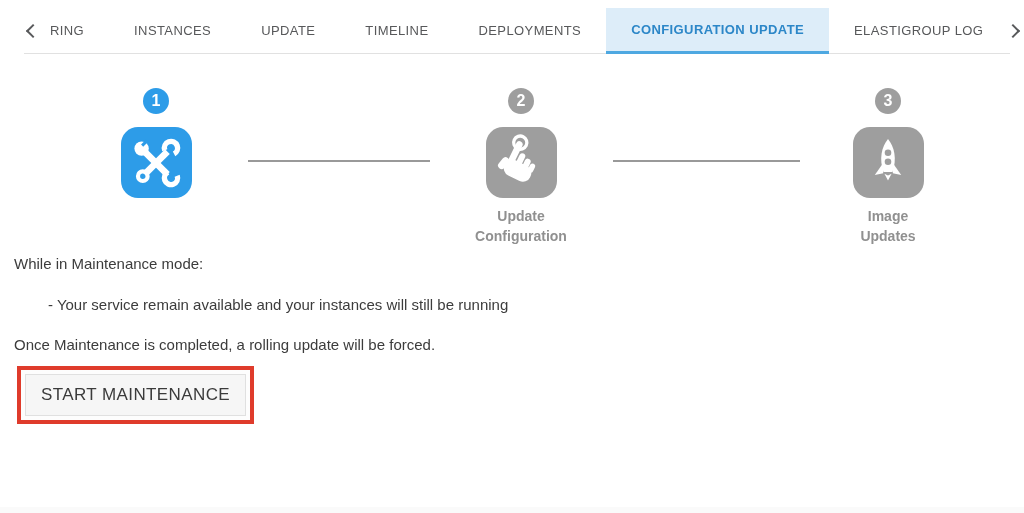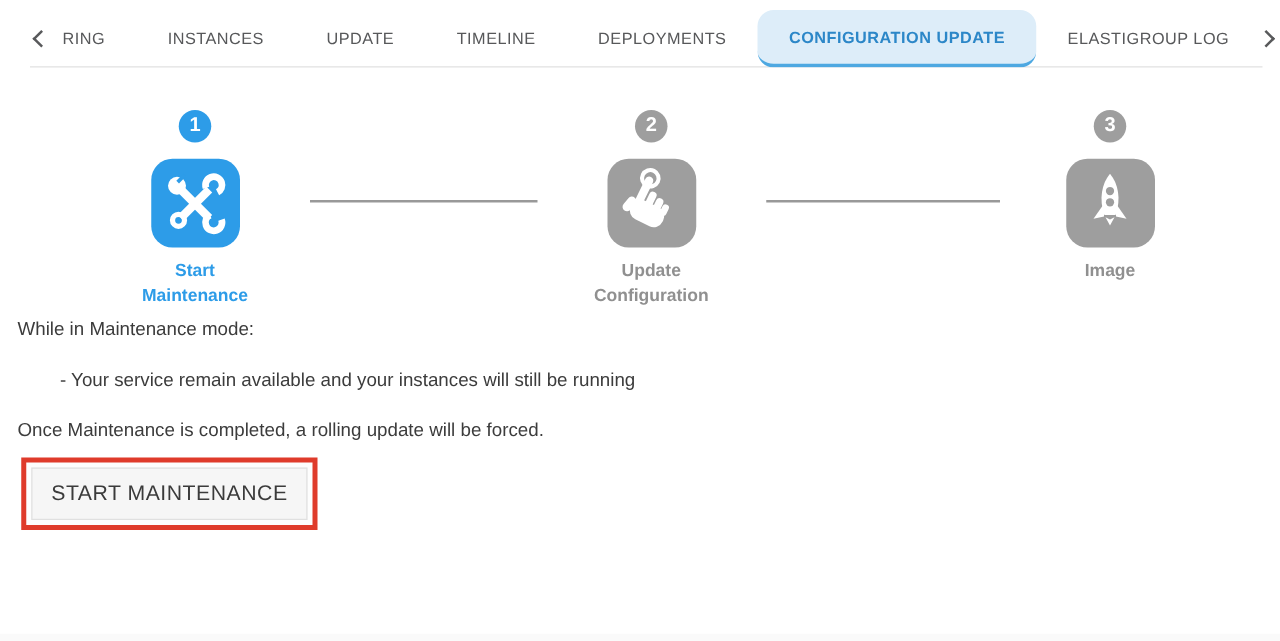--- a/index.html
+++ b/index.html
@@ -28,21 +28,20 @@
     font-size: 13px; letter-spacing: 0.4px; color: #57585a;
     white-space: nowrap; cursor: pointer;
   }
   .tab.first { padding-left: 12px; }
   .tab.active {
     background: #ddedf9;
     color: #2c87c8;
     border-bottom: 3px solid #4ea8e1;
     margin-bottom: -1px;
     font-weight: bold;
-    border-radius: 13px;
   }
 
   
   .stepper { position: relative; height: 158px; margin-top: 34px; }
   .step { position: absolute; top: 0; width: 150px; transform: translateX(-50%); text-align: center; }
   .step-1 { left: 156px; }
   .step-2 { left: 521px; }
   .step-3 { left: 888px; }
   .badge {
     width: 26px; height: 26px; border-radius: 50%;
@@ -128,24 +127,20 @@
         <line x1="31" y1="69" x2="69" y2="31" stroke="#fff" stroke-width="11"></line>
         <circle cx="75" cy="25" r="11" fill="none" stroke="#fff" stroke-width="9" stroke-dasharray="50 19" transform="rotate(160 75 25)"></circle>
         <circle cx="28" cy="72" r="8" fill="none" stroke="#fff" stroke-width="7"></circle>
 
         <line x1="31" y1="31" x2="69" y2="69" stroke="#fff" stroke-width="11"></line>
         <circle cx="26" cy="26" r="12" fill="#fff"></circle>
         <rect x="29" y="10" width="5" height="13" fill="#2d9ce8" transform="rotate(45 31.5 16.5)"></rect>
         <circle cx="75" cy="75" r="11" fill="none" stroke="#fff" stroke-width="9" stroke-dasharray="50 19" transform="rotate(-20 75 75)"></circle>
       </svg>
     </div>
-    <div class="step-label blue">
-      <div>Start</div>
-      <div>Maintenance</div>
-    </div>
   </div>
 
   <div class="step step-2">
     <div class="badge gray">2</div>
     <div class="tile gray">
       <svg viewBox="0 0 100 100">
         <g transform="rotate(26 50 50)">
           <circle cx="34" cy="20" r="11" fill="none" stroke="#fff" stroke-width="5.5"></circle>
           <rect x="28.5" y="18" width="11" height="40" rx="5.5" fill="#fff"></rect>
           <rect x="42" y="34" width="10" height="24" rx="5" fill="#fff"></rect>
@@ -169,20 +164,21 @@
         <path d="M50 10 C61 23 65 44 57.5 65 L42.5 65 C35 44 39 23 50 10 Z" fill="#fff"></path>
         <circle cx="50" cy="33" r="5.5" fill="#9e9e9e"></circle>
         <circle cx="50" cy="48" r="5.5" fill="#9e9e9e"></circle>
         <path d="M42 50 L28 70 L42 67 Z" fill="#fff"></path>
         <path d="M58 50 L72 70 L58 67 Z" fill="#fff"></path>
         <path d="M44 68 L50 79 L56 68 L50 71 Z" fill="#fff"></path>
       </svg>
     </div>
     <div class="step-label gray">
       <div>Image</div>
+      <div>Updates</div>
     </div>
   </div>
 </div>
 
 <div class="content">
   <div class="p2">While in Maintenance mode:</div>
   <div class="bullet b1">- Your service remain available and your instances will still be running</div>
   <div class="p3">Once Maintenance is completed, a rolling update will be forced.</div>
 
   <div class="annotation-box">

